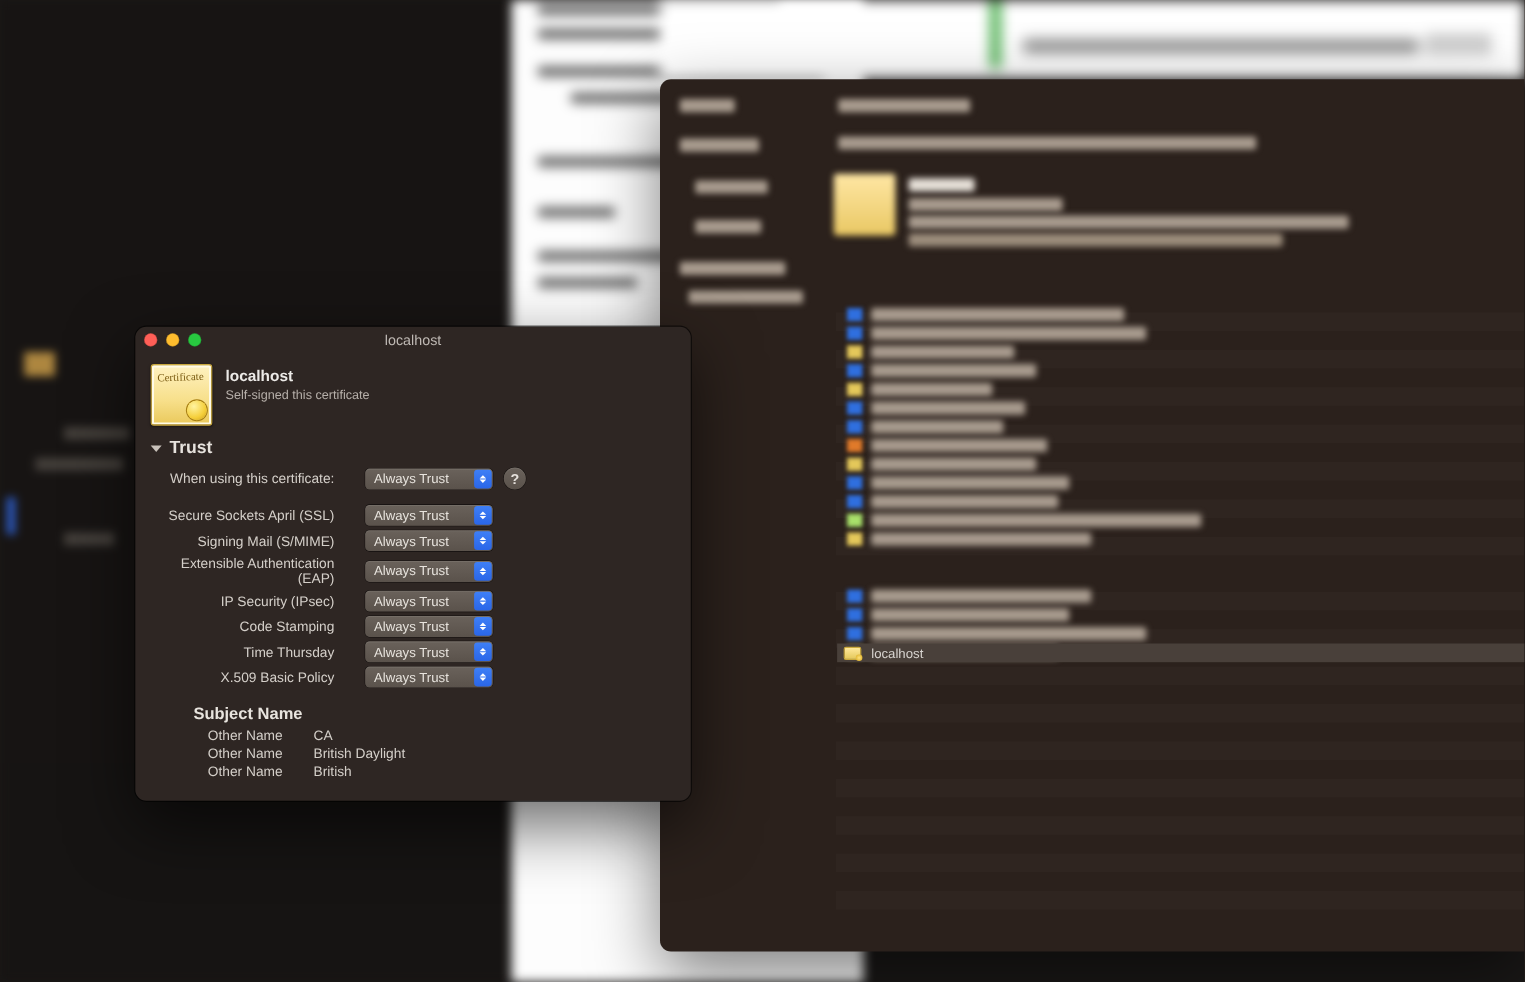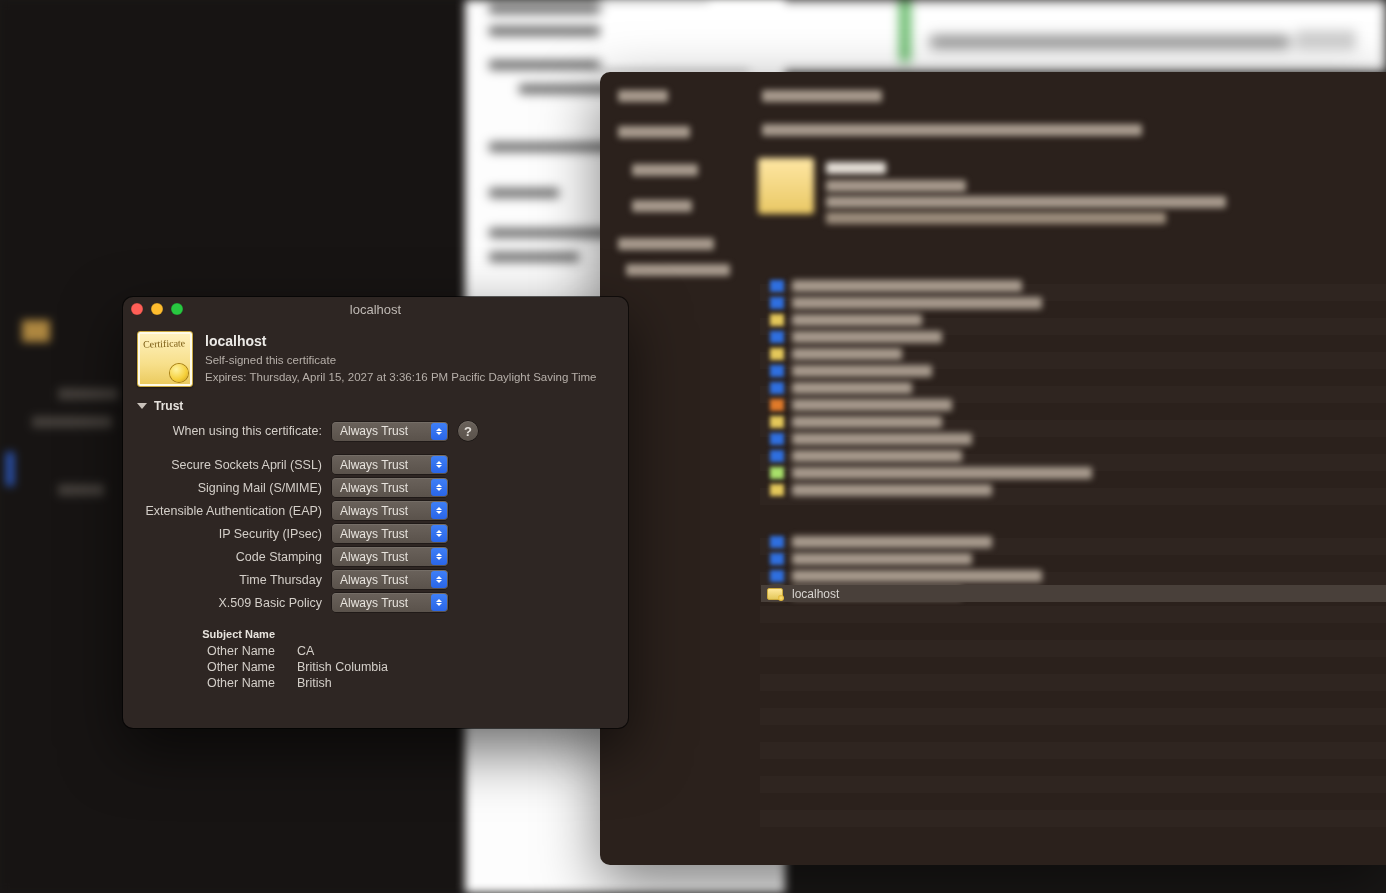--- a/index.html
+++ b/index.html
@@ -140,50 +140,50 @@
   .warn-icon::after{
     content:"!"; position:absolute; top:1px; left:-2px; width:4px;
     font-size:8px; font-weight:700; color:#3a2a00; text-align:center;
   }
 
   .section {
     padding: 2px 14px 6px 14px;
   }
   .sect-head {
     display:flex; align-items:center; gap:7px;
-    font-size:12px; font-weight:600; color:#e6e2dd;
+    font-size:16px; font-weight:600; color:#e6e2dd;
     margin: 4px 0 8px 0;
   }
   .disclosure {
     width:0; height:0;
     border-left:5px solid transparent;
     border-right:5px solid transparent;
     border-top:6px solid #c8c1ba;
     display:inline-block;
   }
 
   .trust-grid .row, .details .row {
     display:flex;
     align-items:center;
     margin-bottom:4px;
   }
   .trust-grid .lbl, .details .lbl {
     width:195px;
     text-align:right;
-    padding-right:10px;
+    padding-right:28px;
     font-size:12.5px;
     color:#d4cfc9;
     font-weight:500;
   }
-  .details .row { margin-bottom:2px;gap:12px; }
+  .details .row { margin-bottom:2px; }
   .details .lbl { width:148px; }
   .details .val { font-size:12.5px; color:#d4cfc9; }
   .details .subhead {
     width:148px; text-align:right; padding-right:10px;
-    font-size:11px; font-weight:700; color:#e8e4de;
+    font-size:15px; font-weight:700; color:#e8e4de;
     margin:4px 0 4px 0;
   }
 
   
   .popup {
     position:relative;
     display:inline-flex;
     align-items:center;
     height:19px;
     padding: 0 20px 0 8px;
@@ -333,21 +333,20 @@
       <span class="tl-grn"></span>
     </div>
     <div class="title">localhost</div>
   </div>
 
   <div class="cert-header">
     <div class="cert-icon"></div>
     <div class="cert-meta">
       <h2>localhost</h2>
       <div class="sub">Self-signed this certificate</div>
-      <div class="exp">Expires: Thursday, April 15, 2027 at 3:36:16 PM Pacific Daylight Saving Time</div>
     </div>
   </div>
 
   <div class="section">
     <div class="sect-head">
       <span class="disclosure"></span>
       <span>Trust</span>
     </div>
 
     <div class="trust-grid">
@@ -418,21 +417,21 @@
 
   <div class="section details">
     <div class="subhead">Subject Name</div>
     <div id="detail-rows">
         <div class="row">
           <div class="lbl">Other Name</div>
           <div class="val">CA</div>
         </div>
         <div class="row">
           <div class="lbl">Other Name</div>
-          <div class="val">British Columbia</div>
+          <div class="val">British Daylight</div>
         </div>
         <div class="row">
           <div class="lbl">Other Name</div>
           <div class="val">British</div>
         </div>
       </div>
   </div>
 </div>
 
 </body></html>

